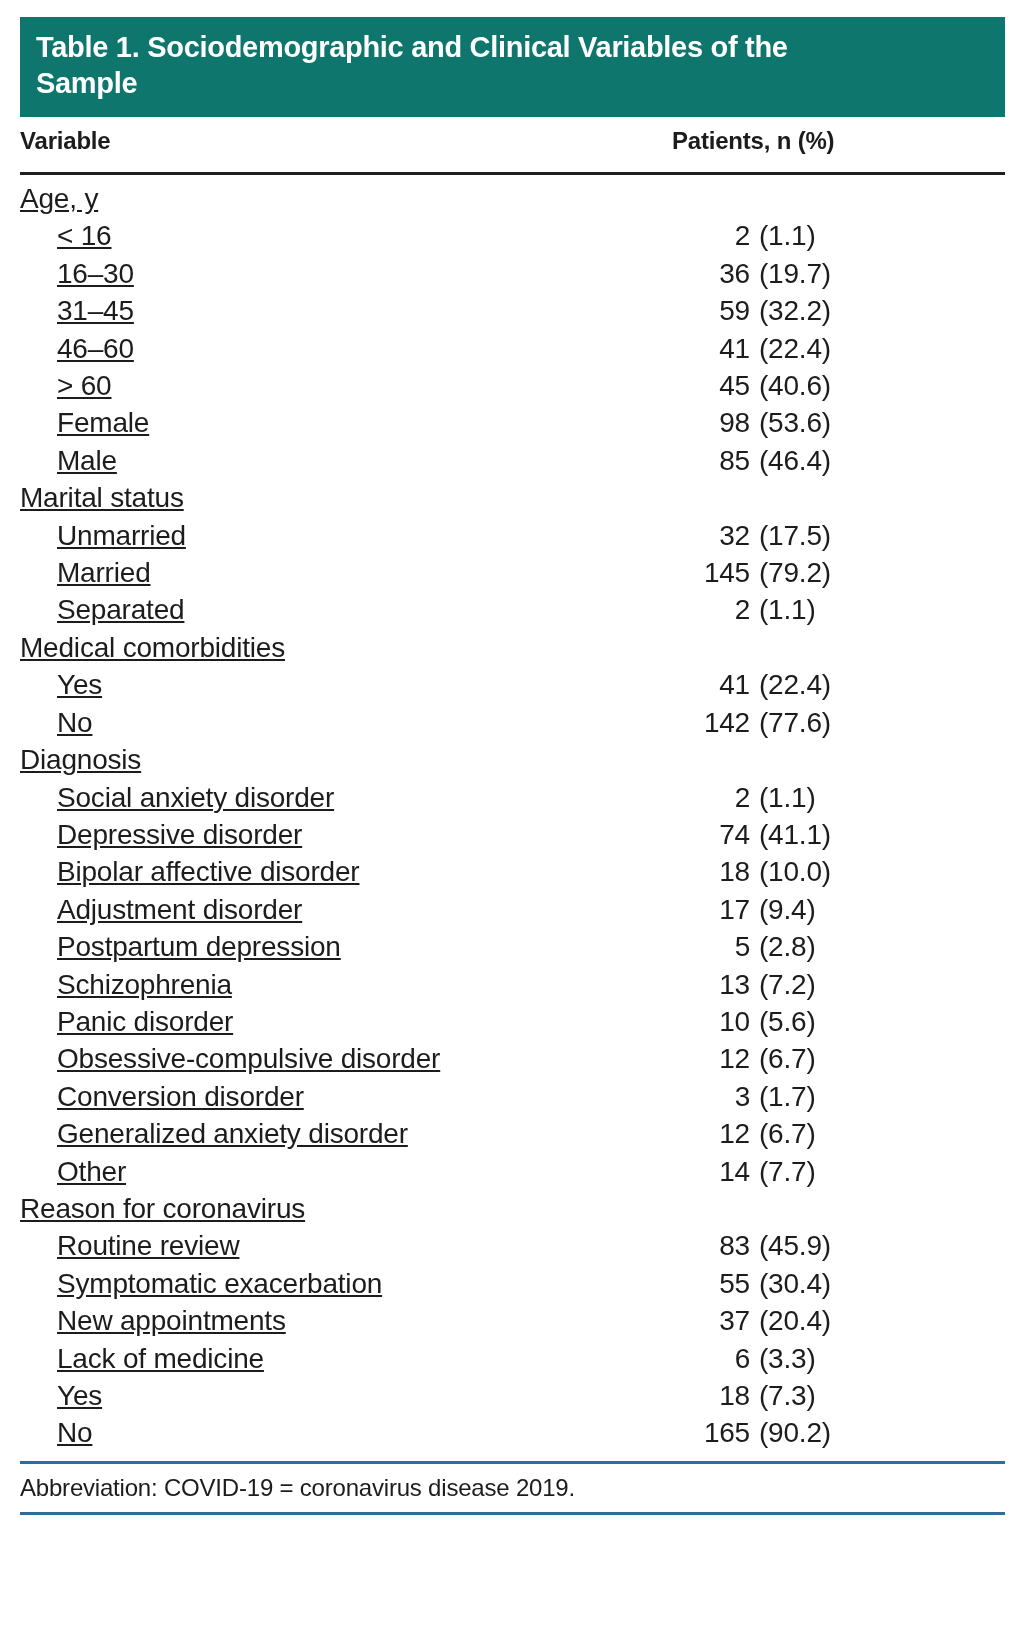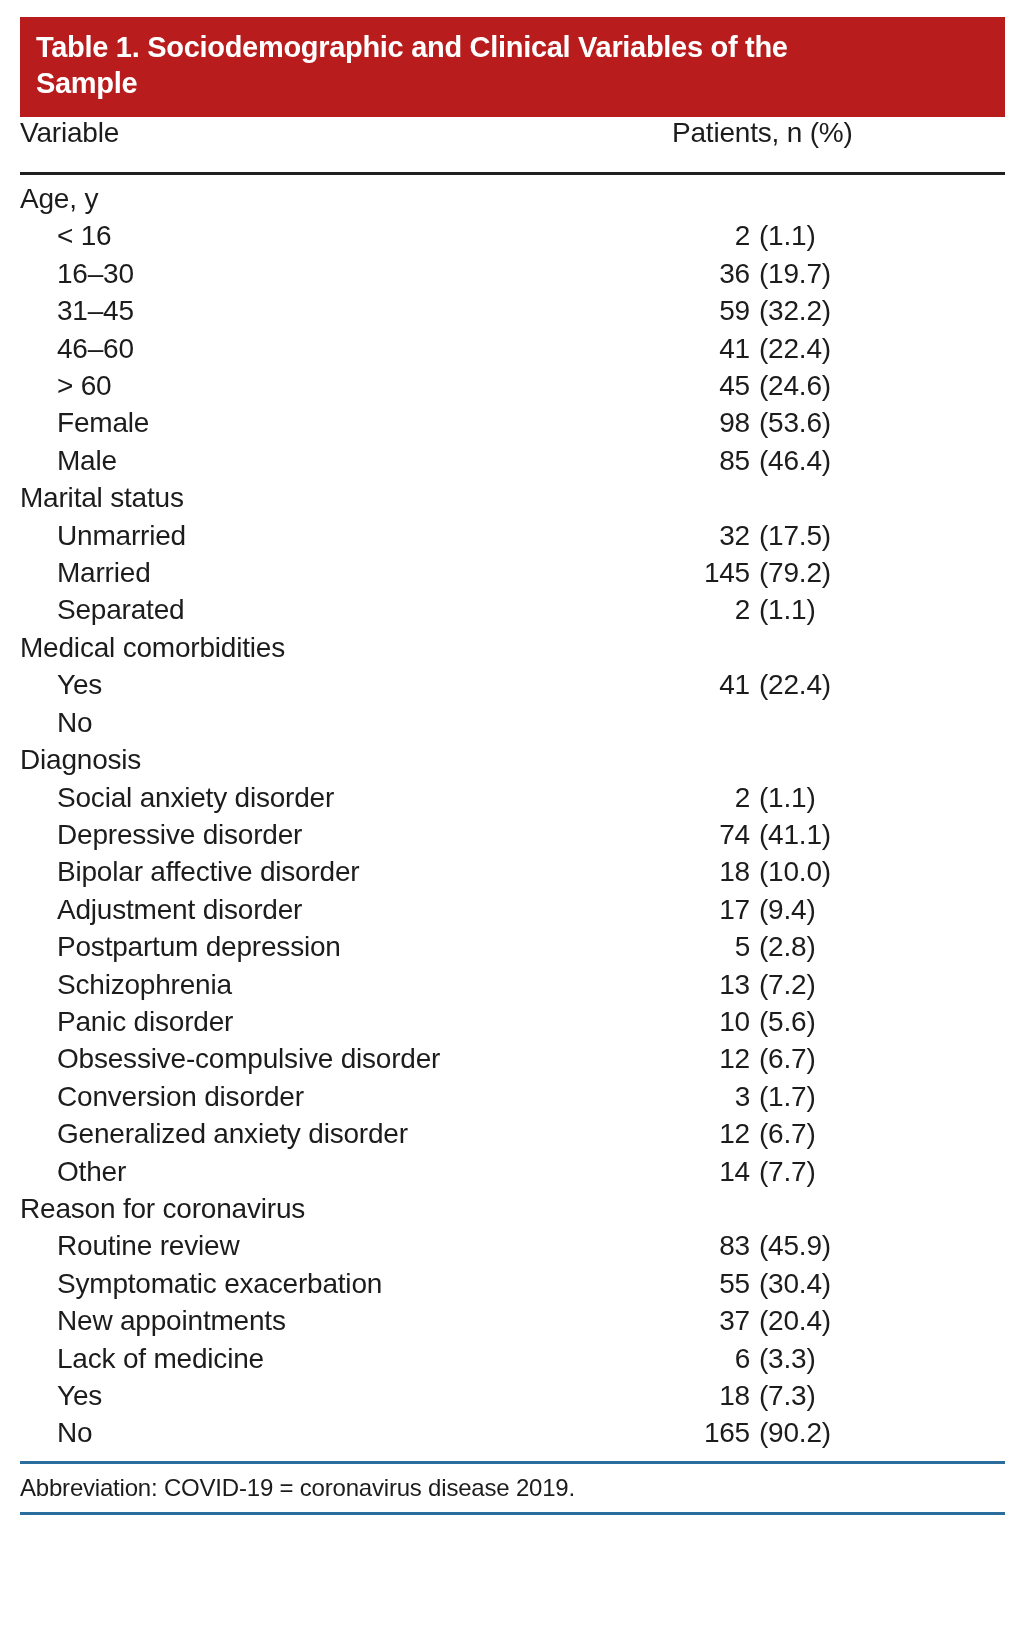--- a/index.html
+++ b/index.html
@@ -10,52 +10,53 @@
     font-family:"Liberation Sans",sans-serif;
     color:#1c1c1c;
     overflow:hidden;
     box-sizing:border-box;
     padding-top:17px;
   }
   .title-block{
     margin:0 18px 0 20px;
     height:100px;
     box-sizing:border-box;
-    background:#b91c1c;
+    background:#0f766e;
     color:#ffffff;
     font-size:29px;
     font-weight:bold;
     letter-spacing:-0.3px;
     line-height:36px;
     padding:12px 16px 0 16px;
   }
   .hdr-row{
     margin:0 18px 0 20px;
     height:55px;
     display:flex;
-    align-items:flex-start;
+    align-items:center;
     padding-bottom:7px;
     box-sizing:border-box;
-    font-size:28px;
+    font-size:24px;
     letter-spacing:-0.2px;
+    font-weight:bold;
   }
   .hdr-var{flex:1;}
   .hdr-pat{width:360px;box-sizing:border-box;padding-left:27px;}
   .hdr-rule{
     margin:0 18px 0 20px;
     height:3px;
     background:#1f1f1f;
   }
   .rows{
     margin:5px 18px 0 20px;
     font-size:28px;
     letter-spacing:-0.2px;
     line-height:37.4px;
   }
-  .row{display:flex;}
+  .row{display:flex;text-decoration:underline;}
   .row .lbl{flex:1;white-space:pre;}
   .row.ind .lbl{padding-left:37px;}
   .row .val{width:360px;flex:none;white-space:nowrap;}
   .row .val .n{display:inline-block;width:105px;text-align:right;}
   .row .val .p{display:inline-block;margin-left:9px;}
   .blue-rule{
     margin:0 18px 0 20px;
     height:3px;
     background:#2b6d9d;
   }
@@ -101,21 +102,21 @@
       <div class="row ind">
         <span class="lbl">31–45</span>
         <span class="val"><span class="n">59</span><span class="p">(32.2)</span></span>
       </div>
       <div class="row ind">
         <span class="lbl">46–60</span>
         <span class="val"><span class="n">41</span><span class="p">(22.4)</span></span>
       </div>
       <div class="row ind">
         <span class="lbl">&gt; 60</span>
-        <span class="val"><span class="n">45</span><span class="p">(24.6)</span></span>
+        <span class="val"><span class="n">45</span><span class="p">(40.6)</span></span>
       </div>
       <div class="row">
         <span class="val"></span>
       </div>
       <div class="row ind">
         <span class="lbl">Female</span>
         <span class="val"><span class="n">98</span><span class="p">(53.6)</span></span>
       </div>
       <div class="row ind">
         <span class="lbl">Male</span>
@@ -140,20 +141,21 @@
       <div class="row">
         <span class="lbl">Medical comorbidities</span>
         <span class="val"></span>
       </div>
       <div class="row ind">
         <span class="lbl">Yes</span>
         <span class="val"><span class="n">41</span><span class="p">(22.4)</span></span>
       </div>
       <div class="row ind">
         <span class="lbl">No</span>
+        <span class="val"><span class="n">142</span><span class="p">(77.6)</span></span>
       </div>
       <div class="row">
         <span class="lbl">Diagnosis</span>
         <span class="val"></span>
       </div>
       <div class="row ind">
         <span class="lbl">Social anxiety disorder</span>
         <span class="val"><span class="n">2</span><span class="p">(1.1)</span></span>
       </div>
       <div class="row ind">

